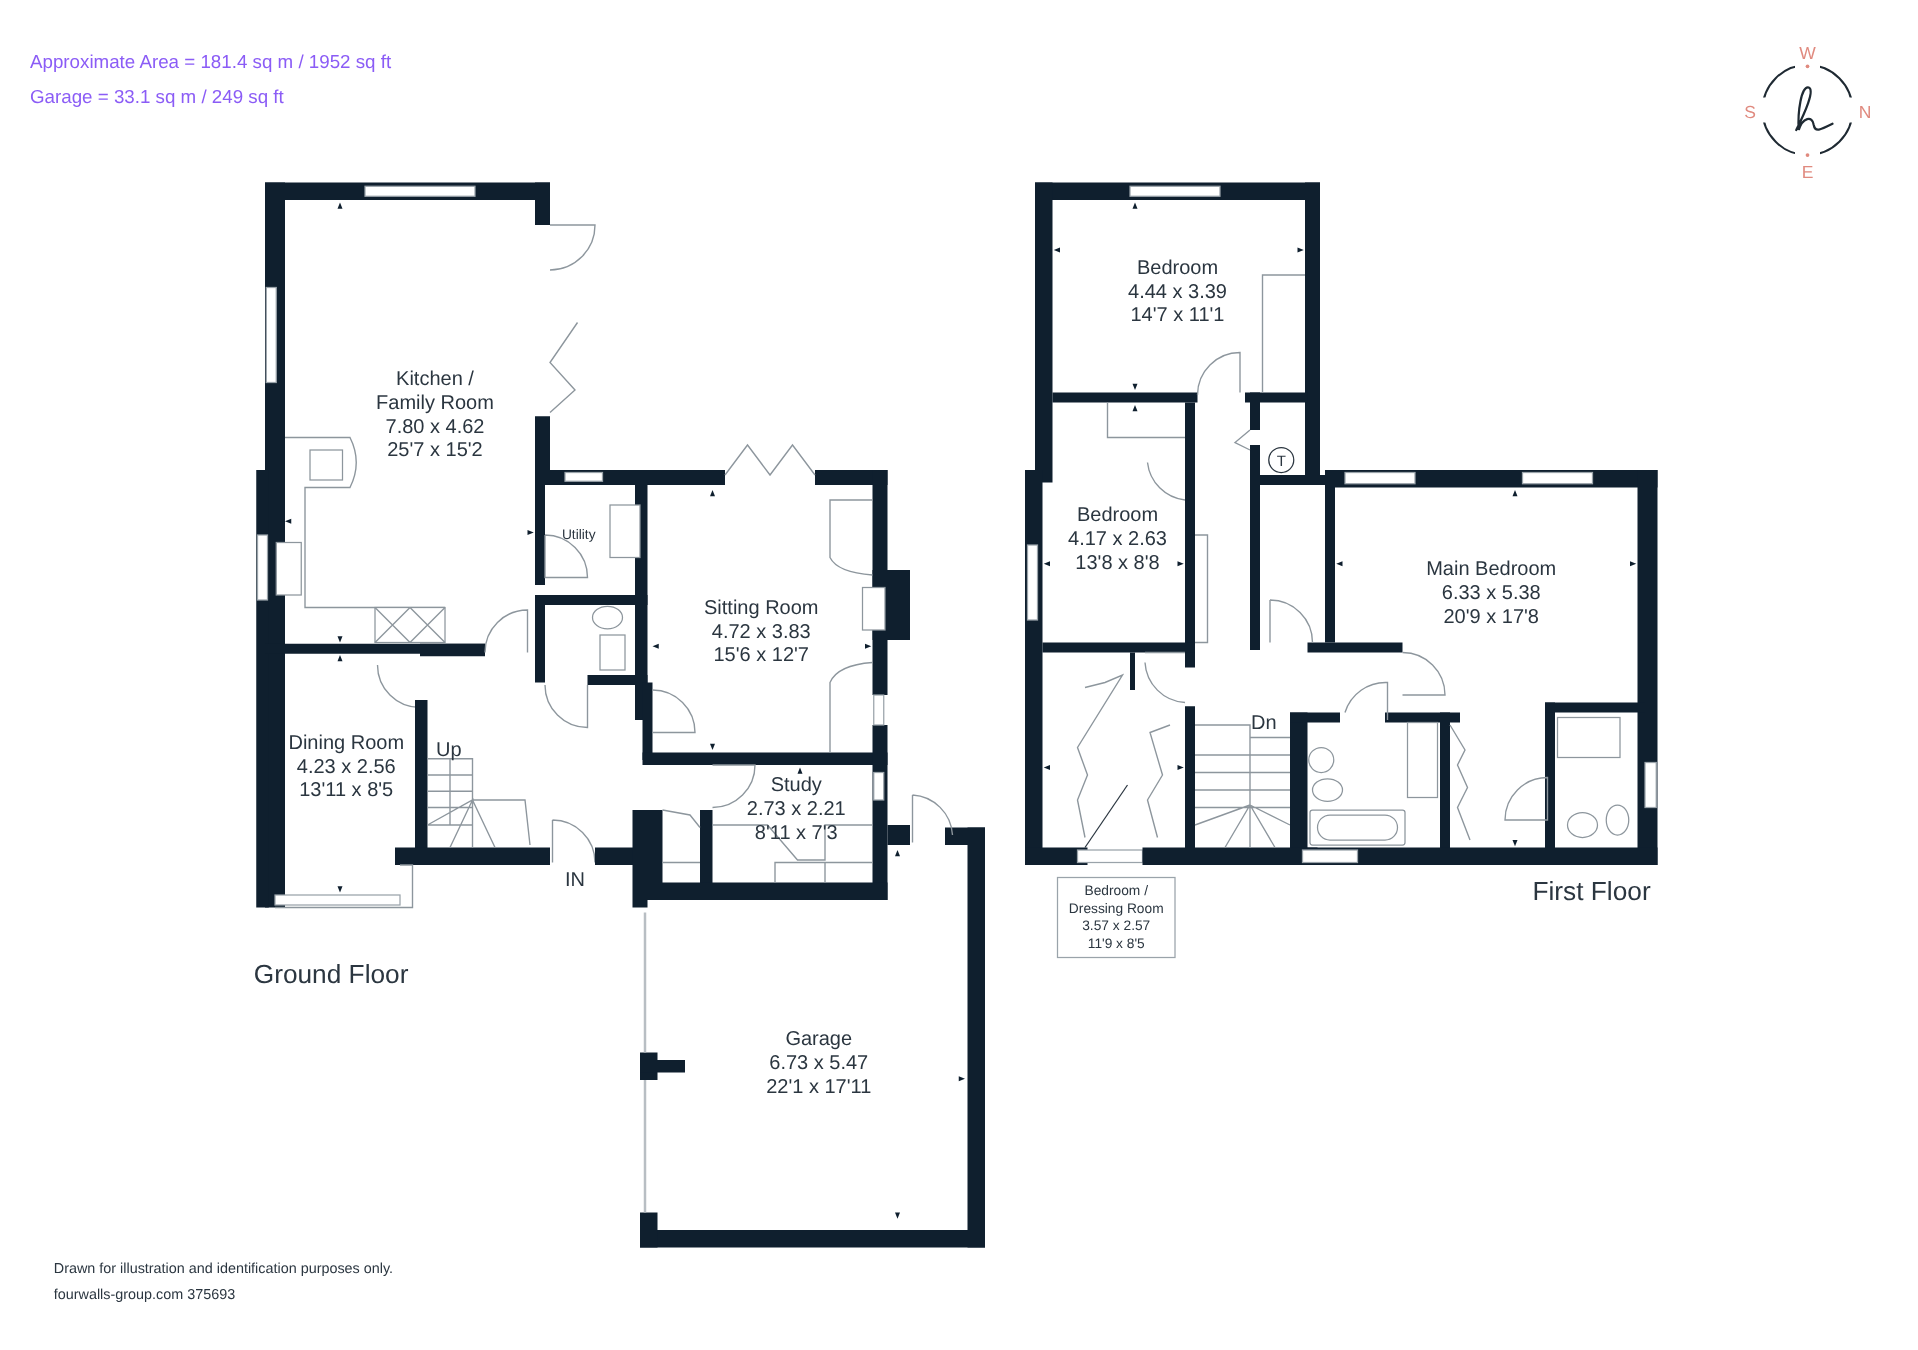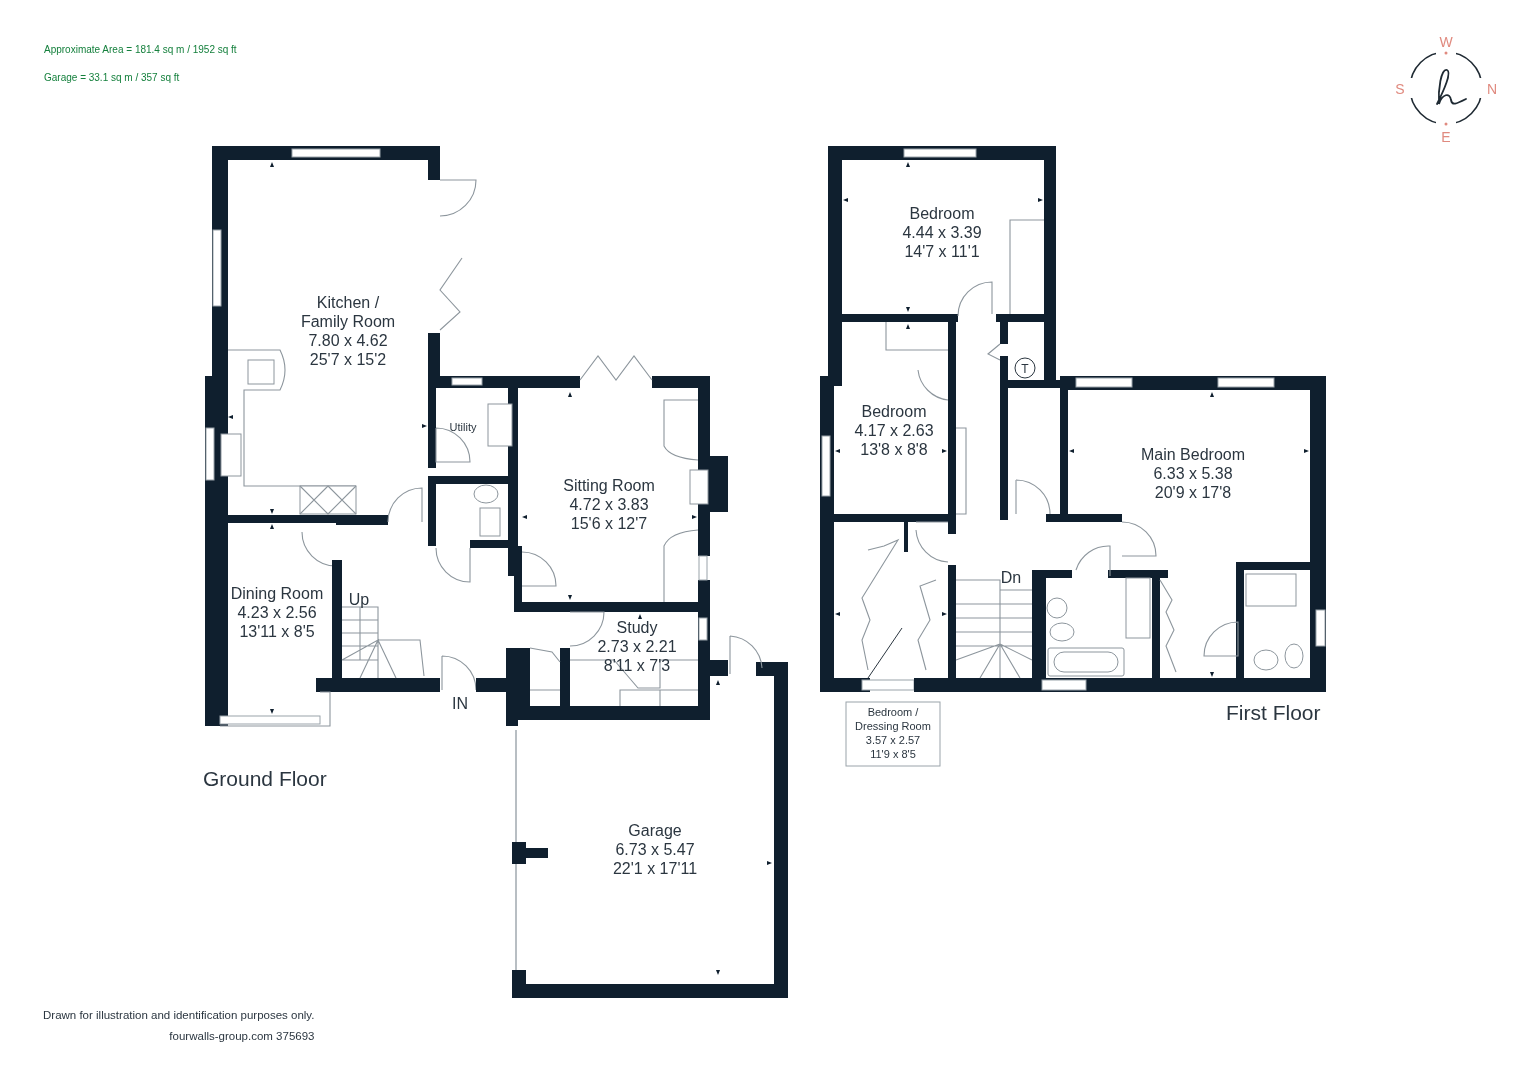--- a/index.html
+++ b/index.html
@@ -1,37 +1,37 @@
 <!DOCTYPE html>
 <html><head>
 <meta charset="utf-8">
 <style>
   html, body { margin: 0; padding: 0; background: #ffffff; }
   body { width: 1534px; height: 1080px; position: relative; overflow: hidden; font-family: "Liberation Sans", "DejaVu Sans", sans-serif; color: #1f2a33; }
-  .area-info { position: absolute; left: 44px; top: 36px; font-size: 10px; line-height: 27.5px; color: #15803d; }
+  .area-info { position: absolute; left: 24px; top: 36px; font-size: 15px; line-height: 27.5px; color: #8b5cf6; }
   .area-info div { white-space: nowrap; }
-  .footer { position: absolute; left: 43px; top: 1005px; font-size: 11.5px; line-height: 21px; color: #2b3640; text-align: right; }
+  .footer { position: absolute; left: 43px; top: 1005px; font-size: 11.5px; line-height: 21px; color: #2b3640; }
   svg.plan { position: absolute; left: 0; top: 0; }
   .wall { fill: #0f1f2e; }
   .win { fill: #ffffff; stroke: #9aa3aa; stroke-width: 1; }
   .thin { fill: none; stroke: #8d969d; stroke-width: 1.1; }
   .fix { fill: #ffffff; stroke: #8d969d; stroke-width: 1; }
   .room-label { font-family: "Liberation Sans", "DejaVu Sans", sans-serif; font-size: 16px; fill: #2b3640; text-anchor: middle; }
   .room-small { font-family: "Liberation Sans", "DejaVu Sans", sans-serif; font-size: 11px; fill: #2b3640; text-anchor: middle; }
   .floor-label { font-family: "Liberation Sans", "DejaVu Sans", sans-serif; font-size: 21px; fill: #2b3640; }
   .mini { font-family: "Liberation Sans", "DejaVu Sans", sans-serif; font-size: 12px; fill: #2b3640; text-anchor: middle; }
   .compass-letter { font-family: "Liberation Sans", "DejaVu Sans", sans-serif; font-size: 14px; fill: #e08a7f; text-anchor: middle; }
   .tick { fill: #0f1f2e; }
 </style>
 </head>
 <body>
 
 <div class="area-info">
   <div>Approximate Area = 181.4 sq m / 1952 sq ft</div>
-  <div>Garage = 33.1 sq m / 357 sq ft</div>
+  <div>Garage = 33.1 sq m / 249 sq ft</div>
 </div>
 
 <svg class="plan" width="1534" height="1080" viewBox="0 0 1534 1080">
 
   <g>
     <circle cx="1446" cy="88" r="36" fill="none" stroke="#1f2a33" stroke-width="1.6"></circle>
     <rect x="1436" y="50" width="20" height="6" fill="#fff"></rect>
     <rect x="1436" y="120" width="20" height="6" fill="#fff"></rect>
     <rect x="1407" y="78" width="6" height="20" fill="#fff"></rect>
     <rect x="1479" y="78" width="6" height="20" fill="#fff"></rect>

